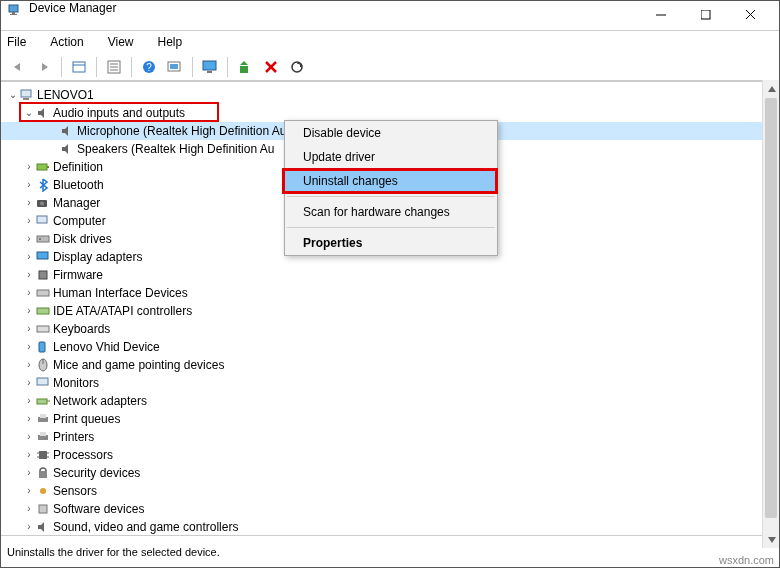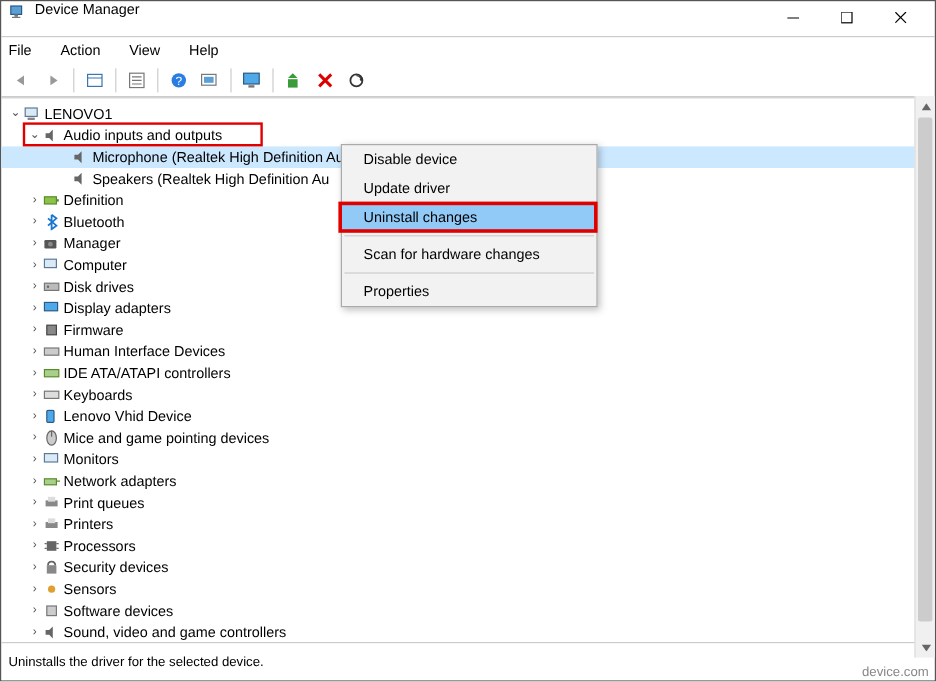--- a/index.html
+++ b/index.html
@@ -28,21 +28,21 @@
   .context-menu { position: absolute; top: 120px; left: 284px; width: 214px; background: #f2f2f2; border: 1px solid #aaa; box-shadow: 2px 2px 6px rgba(0,0,0,.25); font-size: 12px; }
   .ctx-item { height: 24px; display: flex; align-items: center; padding: 0 18px; }
   .ctx-sep { height: 1px; background: #ccc; margin: 3px 2px; }
   .ctx-highlight { background: #91c9f7; }
   .ctx-redbox { position: absolute; border: 3px solid #e00000; pointer-events: none; }
   .scrollbar { position: absolute; right: 1px; top: 80px; bottom: 20px; width: 17px; background: #f0f0f0; border-left: 1px solid #ddd; }
   .scroll-arrow { width: 17px; height: 17px; display: flex; align-items: center; justify-content: center; position: absolute; }
   .scroll-thumb { position: absolute; left: 2px; right: 2px; top: 18px; height: 420px; background: #ccc; border-radius: 2px; }
   .statusbar { height: 32px; border-top: 1px solid #ccc; display: flex; align-items: center; padding: 0 6px; font-size: 11px; }
   .watermark { position: absolute; right: 6px; bottom: 2px; font-size: 11px; color: #888; }
-  .bold { font-weight: 400; }
+  .bold { font-weight: 700; }
 </style>
 </head>
 <body>
 
 <div class="window">
 
   <div class="titlebar">
     <span class="title-icon">
       <svg width="16" height="16">
           <rect x="2" y="4" width="9" height="7" fill="#5aa0d8" stroke="#2a5b85"></rect>
@@ -438,13 +438,13 @@
   <div class="ctx-item">
       <span>Scan for hardware changes</span>
     </div>
   <div class="ctx-sep"></div>
   <div class="ctx-item bold">
       <span>Properties</span>
     </div>
   <div class="ctx-redbox" style="top:47px; left:-3px; width:216px; height:26px;"></div>
 </div>
 
-<div class="watermark">device.com</div>
+<div class="watermark">wsxdn.com</div>
 
 </body></html>

